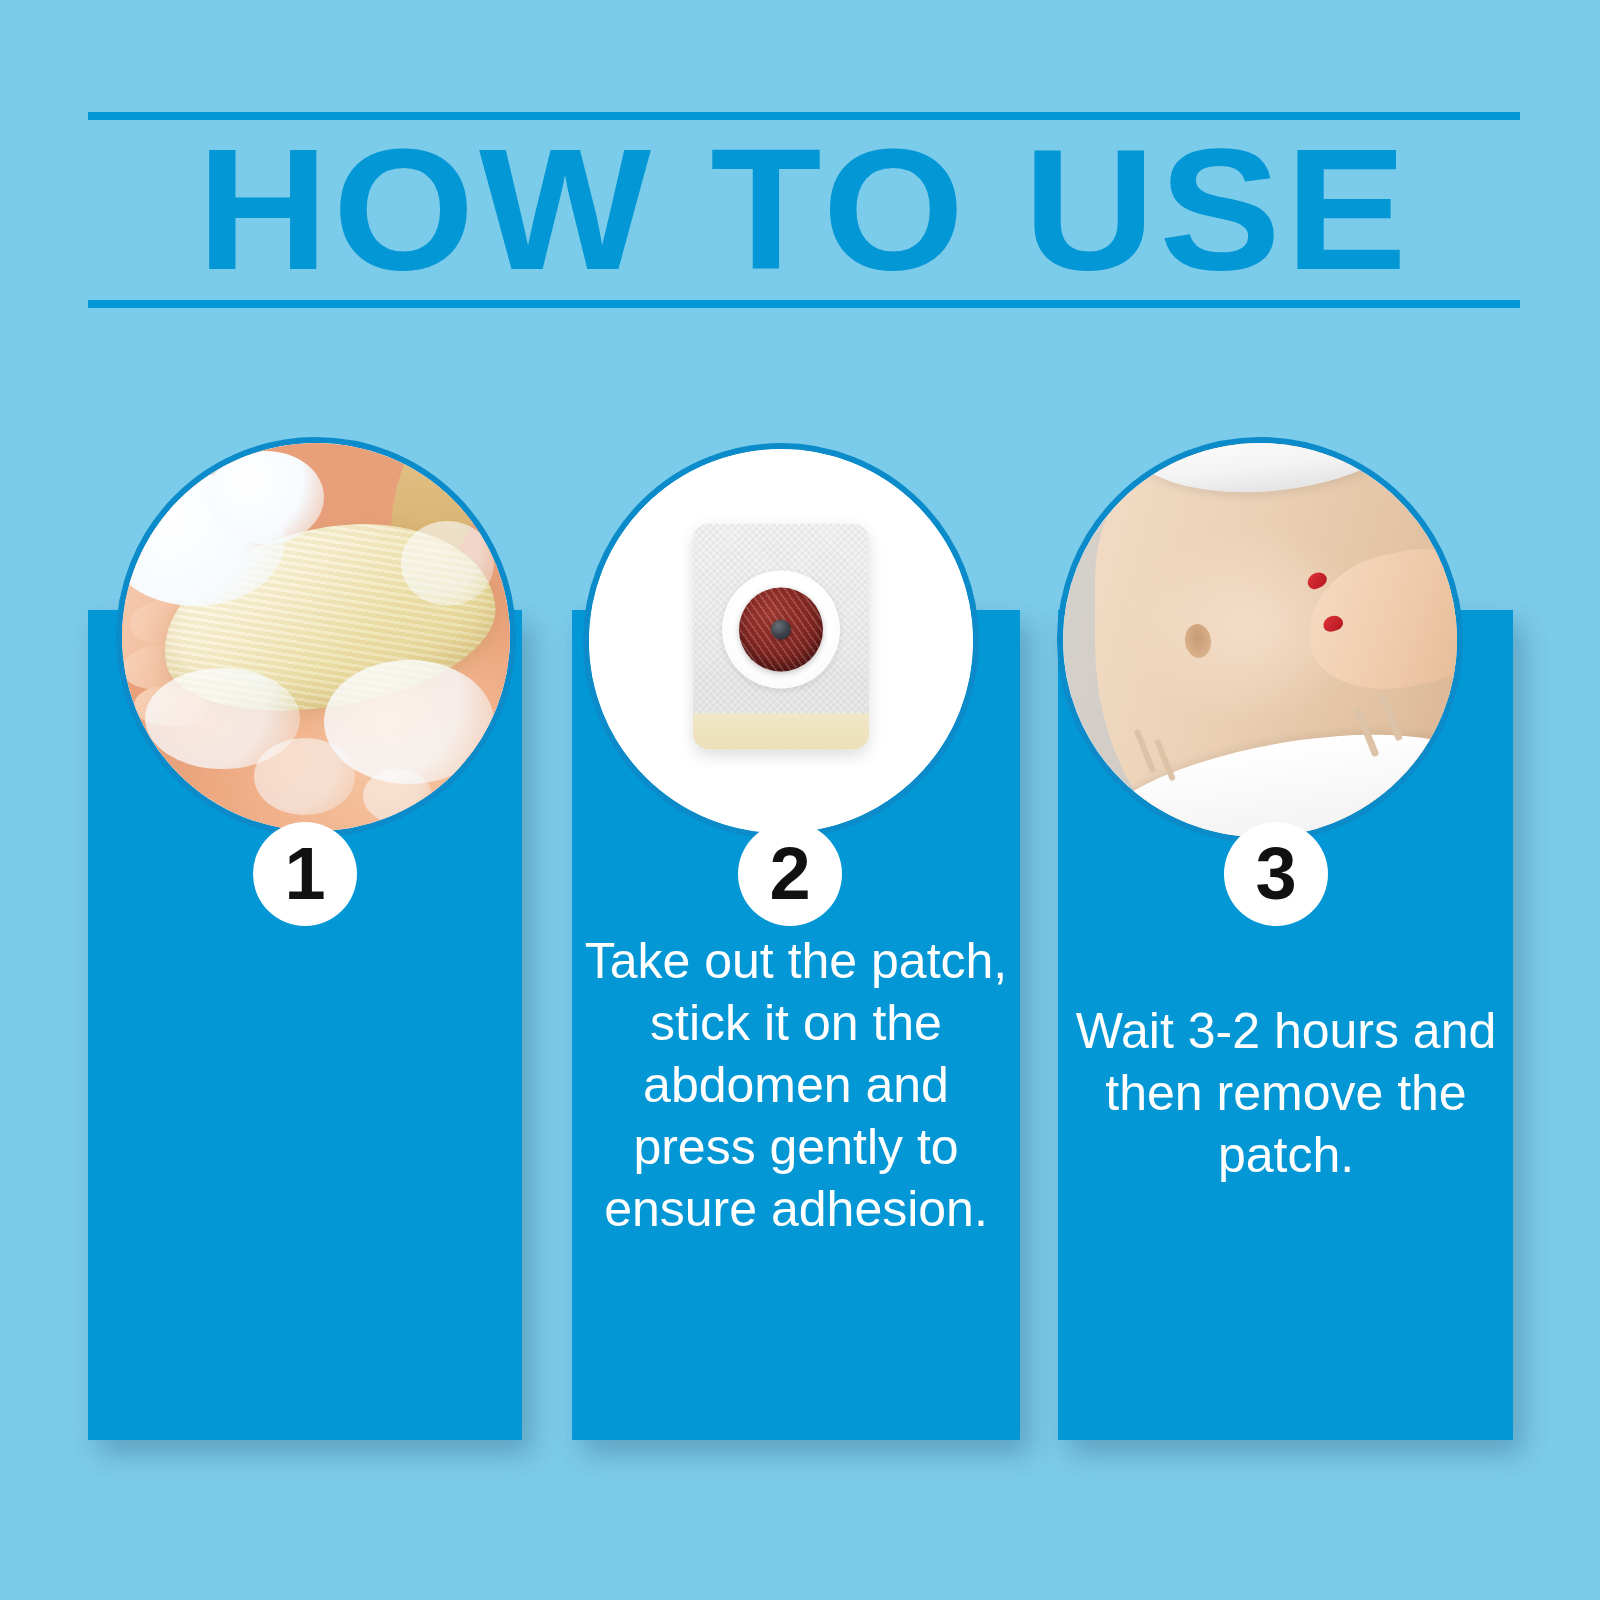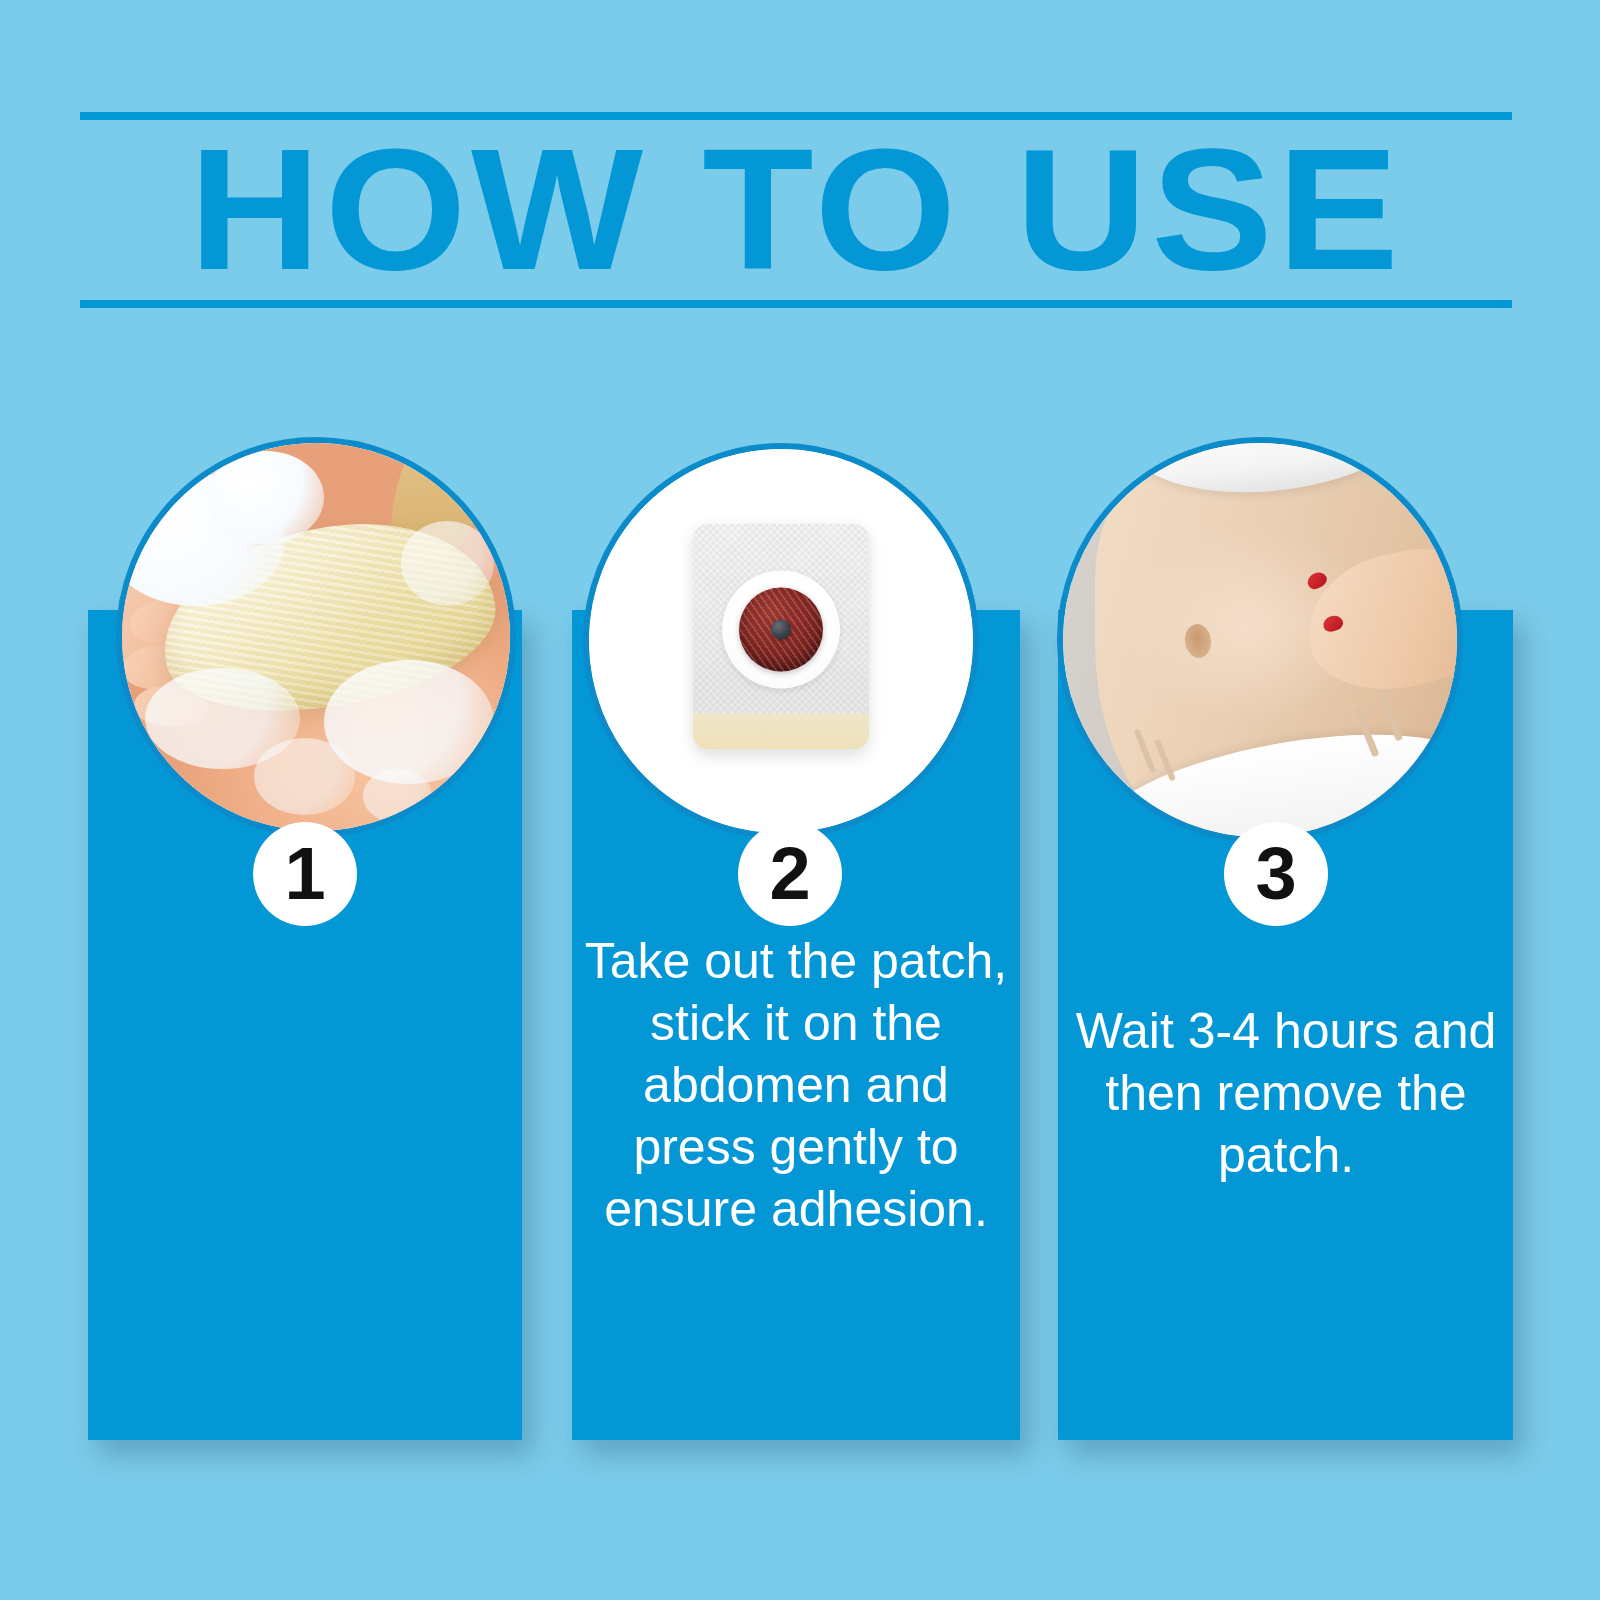--- a/index.html
+++ b/index.html
@@ -7,21 +7,21 @@
     width:1600px;height:1600px;
     background:#7BCBEA;
     font-family:"Liberation Sans", sans-serif;
     overflow:hidden;
     position:relative;
   }
 
   
   #header{
     position:absolute;
-    left:80px; top:112px;
+    left:88px; top:112px;
     width:1432px;
   }
   .rule{
     width:100%;
     height:8px;
     background:#0497D6;
   }
   #page-title{
     text-align:center;
     color:#0497D6;
@@ -306,15 +306,15 @@
       <div class="nail3" style="right:33%;top:33%;width:20px;height:15px;transform:rotate(-28deg);"></div>
       <div class="nail3" style="right:29%;top:44%;width:20px;height:15px;transform:rotate(-18deg);"></div>
     </div>
   </div>
 
   <div class="badge b1">1</div>
   <div class="badge b2">2</div>
   <div class="badge b3">3</div>
 
   <div class="caption t2">Take out the patch, stick it on the abdomen and press gently to ensure adhesion.</div>
-  <div class="caption t3">Wait 3-4 hours and then remove the patch.</div>
+  <div class="caption t3">Wait 3-2 hours and then remove the patch.</div>
 
 </div>
 
 </body></html>

